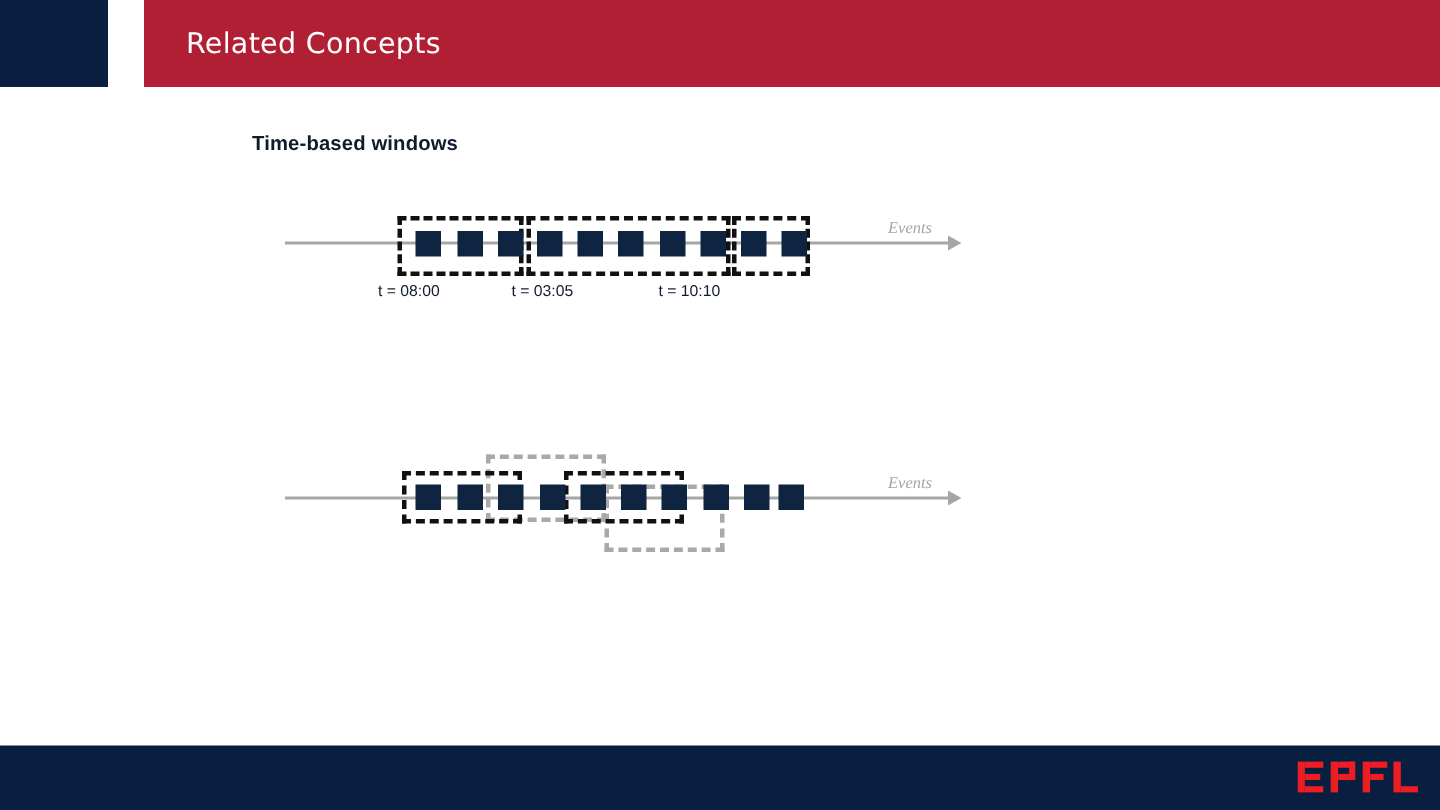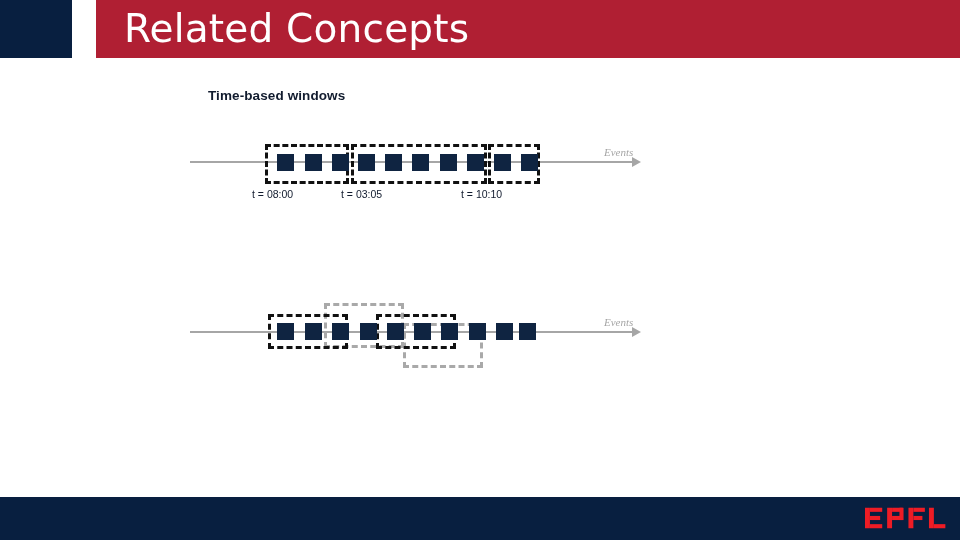--- a/index.html
+++ b/index.html
@@ -36,21 +36,21 @@
     left: 96px;
     top: 0;
     width: 864px;
     height: 58px;
     background: #b01f33;
   }
   .header-title {
     position: absolute;
     left: 124px;
     top: 9px;
-    font-size: 39px;
+    font-size: 19px;
     font-weight: 400;
     color: #ffffff;
     letter-spacing: 0.2px;
     line-height: 40px;
     white-space: nowrap;
     font-family: "DejaVu Sans", sans-serif;
   }
 
   
   .footer-navy {
@@ -70,21 +70,20 @@
   }
 
   
   .section-heading {
     position: absolute;
     font-size: 13.5px;
     font-weight: bold;
     color: #111b2e;
     white-space: nowrap;
     letter-spacing: 0.1px;
-    margin-left: 40px;
   }
   #heading-time { left: 168px; top: 88px; }
   #heading-count { left: 168px; top: 260px; }
 
   
   .diagram {
     position: absolute;
   }
   #diagram-time { left: 0px; top: 130px; width: 960px; height: 80px; }
   #diagram-count { left: 0px; top: 290px; width: 960px; height: 80px; }
@@ -102,21 +101,20 @@
     border-bottom: 5px solid transparent;
     border-left: 9px solid #a6a6a6;
   }
   .axis-label {
     position: absolute;
     font-style: italic;
     font-size: 11px;
     color: #a6a6a6;
     white-space: nowrap;
     font-family: "Liberation Serif", serif;
-    margin-left: 12px;
   }
 
   .event-square {
     position: absolute;
     width: 17px;
     height: 17px;
     background: #0f2441;
   }
 
   .window-box {
@@ -164,21 +162,21 @@
     <div class="event-square" style="left:358px; top:24px;"></div>
     <div class="event-square" style="left:385px; top:24px;"></div>
     <div class="event-square" style="left:412px; top:24px;"></div>
     <div class="event-square" style="left:440px; top:24px;"></div>
     <div class="event-square" style="left:467px; top:24px;"></div>
     <div class="event-square" style="left:494px; top:24px;"></div>
     <div class="event-square" style="left:521px; top:24px;"></div>
 
     <div class="tick-label" style="left:252px; top:58px;">t = 08:00</div>
     <div class="tick-label" style="left:341px; top:58px;">t = 03:05</div>
-    <div class="tick-label" style="left:461px; top:58px;text-align:center;">t = 10:10</div>
+    <div class="tick-label" style="left:439px; top:58px;text-align:center;">t = 10:10</div>
   </div>
 
 
   <div class="diagram" id="diagram-count">
     <div class="axis-line" style="left:190px; top:41px; width:442px;"></div>
     <div class="axis-arrow" style="left:632px; top:37px;"></div>
     <div class="axis-label" style="left:592px; top:26px;">Events</div>
 
     <div class="window-box light" style="left:324px; top:13px; width:80px; height:45px;"></div>
     <div class="window-box light" style="left:403px; top:33px; width:80px; height:45px;"></div>

